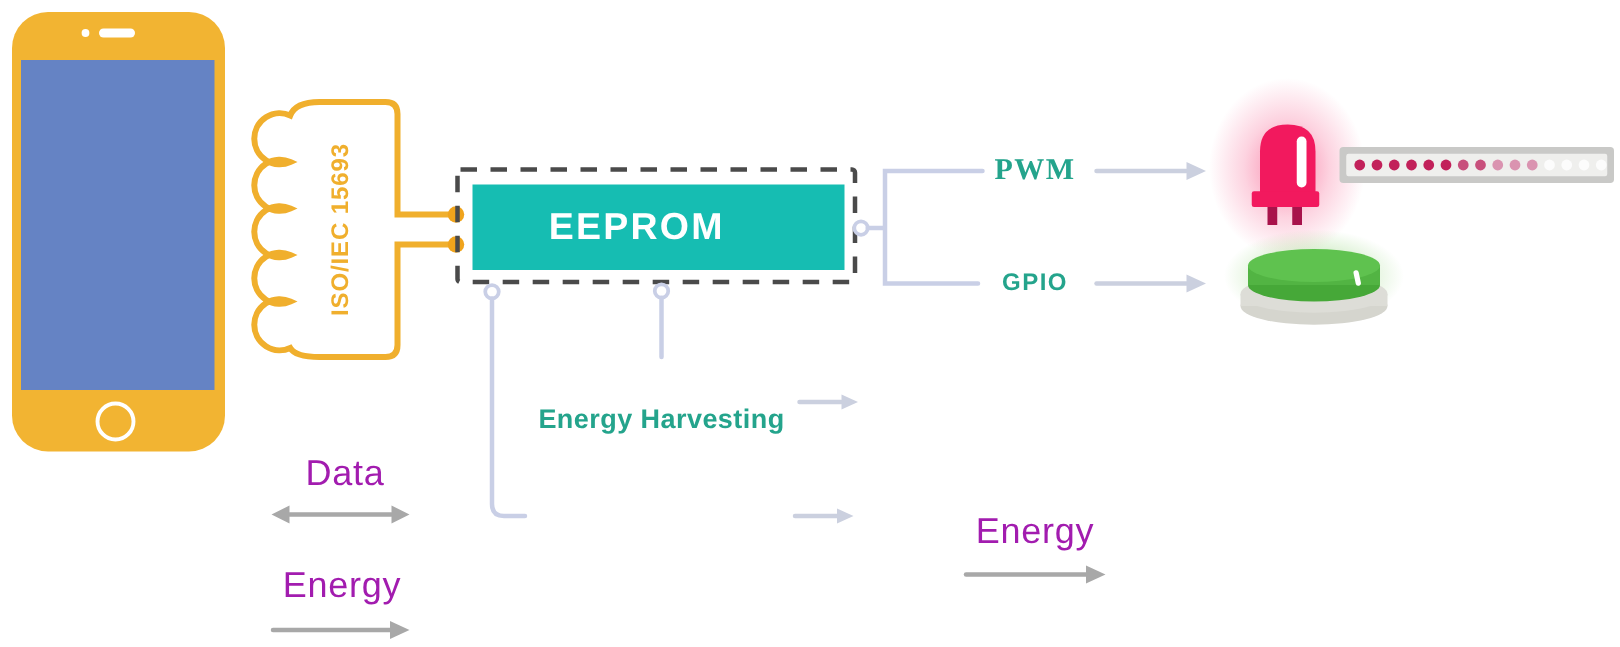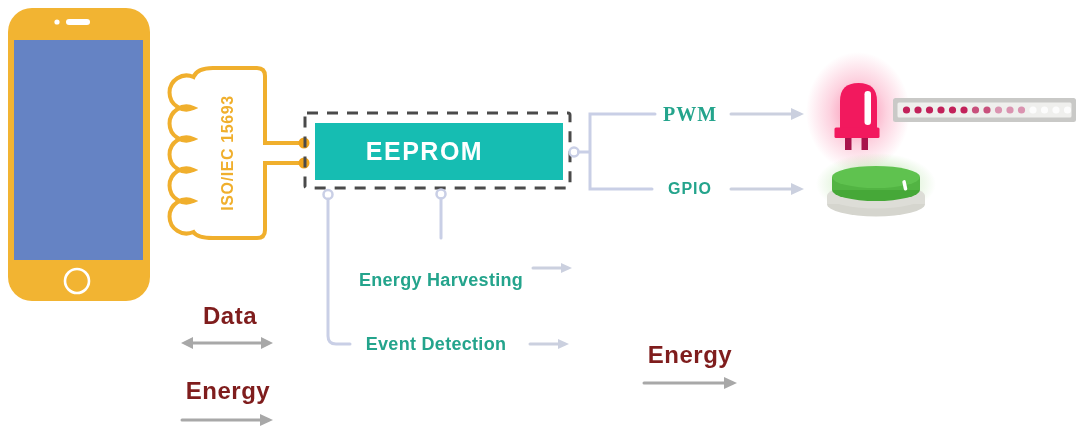--- a/index.html
+++ b/index.html
@@ -15,21 +15,21 @@
   }
   .lbl-eeprom{
     left:315px;top:123px;width:219px;height:57px;line-height:57px;text-align:center;
     color:#ffffff;font-size:25px;font-weight:bold;letter-spacing:1.5px;
   }
   .lbl-teal{color:#24A48C;font-weight:bold;}
   .lbl-pwm{left:690px;top:114px;transform:translate(-50%,-50%);font-size:20px;letter-spacing:1px;font-family:Liberation Serif, serif;}
   .lbl-gpio{left:690px;top:189px;transform:translate(-50%,-50%);font-size:16px;letter-spacing:1px;}
   .lbl-eh{left:441px;top:280px;transform:translate(-50%,-50%);font-size:18px;letter-spacing:0.3px;}
   .lbl-ed{left:436px;top:344px;transform:translate(-50%,-50%);font-size:18px;letter-spacing:0.3px;}
-  .lbl-gray{color:#7f1d1d;font-size:24px;font-weight:700;letter-spacing:0.5px;}
+  .lbl-gray{color:#a21caf;font-size:24px;font-weight:400;letter-spacing:0.5px;}
   .lbl-data{left:230px;top:316px;transform:translate(-50%,-50%);}
   .lbl-energy-left{left:228px;top:391px;transform:translate(-50%,-50%);}
   .lbl-energy-right{left:690px;top:355px;transform:translate(-50%,-50%);}
 </style>
 </head>
 <body>
 
 <div class="stage">
 
   <svg width="1080" height="431" viewBox="0 0 1080 431">
@@ -159,17 +159,16 @@
       <ellipse cx="876" cy="177" rx="44" ry="11" fill="#5FC24F"></ellipse>
       <rect x="903" y="180" width="3.5" height="10.5" rx="1.7" fill="#ffffff" transform="rotate(-12 905 185)"></rect>
     </g>
   </svg>
 
   <div class="lbl lbl-iso">ISO/IEC 15693</div>
   <div class="lbl lbl-eeprom">EEPROM</div>
   <div class="lbl lbl-teal lbl-pwm">PWM</div>
   <div class="lbl lbl-teal lbl-gpio">GPIO</div>
   <div class="lbl lbl-teal lbl-eh">Energy Harvesting</div>
-  <div class="lbl lbl-teal lbl-ed">Event Detection</div>
   <div class="lbl lbl-gray lbl-data">Data</div>
   <div class="lbl lbl-gray lbl-energy-left">Energy</div>
   <div class="lbl lbl-gray lbl-energy-right">Energy</div>
 </div>
 
 </body></html>

